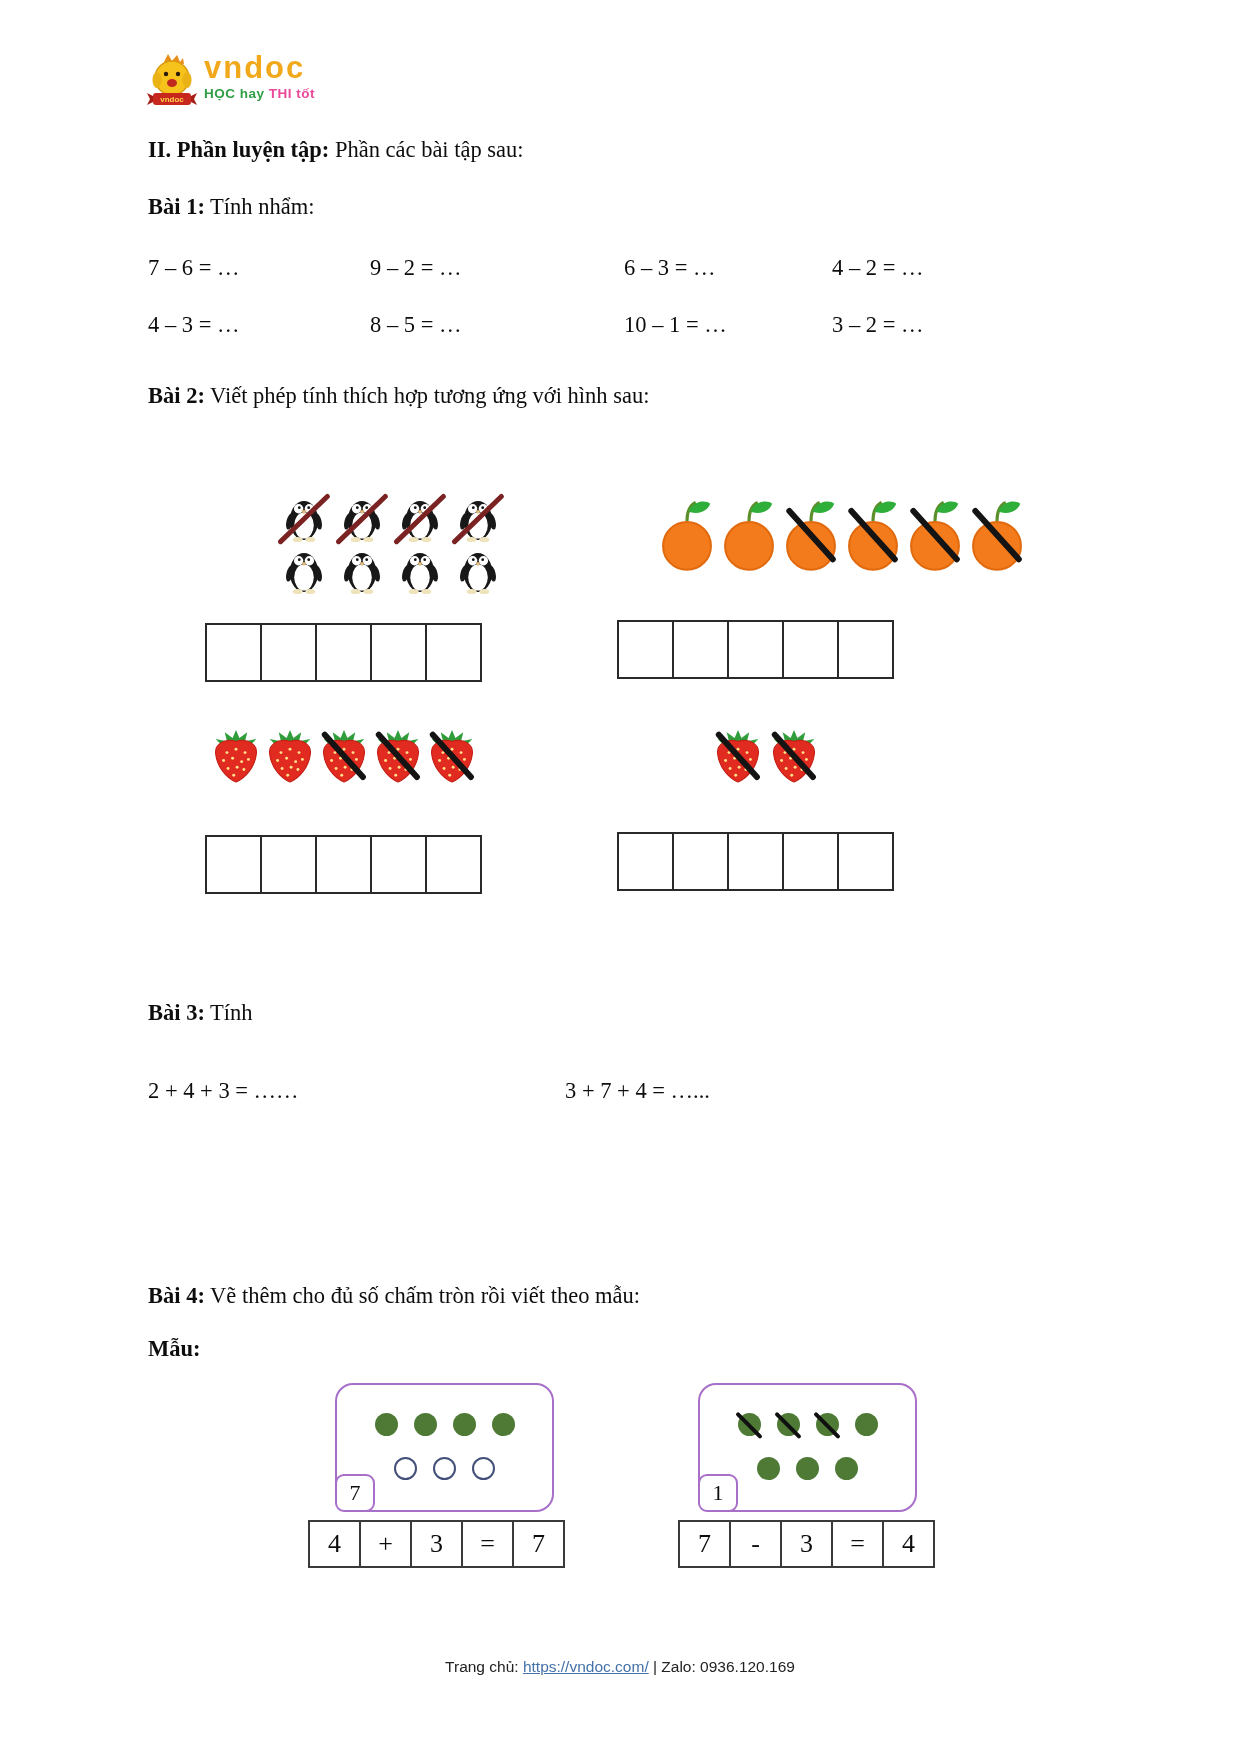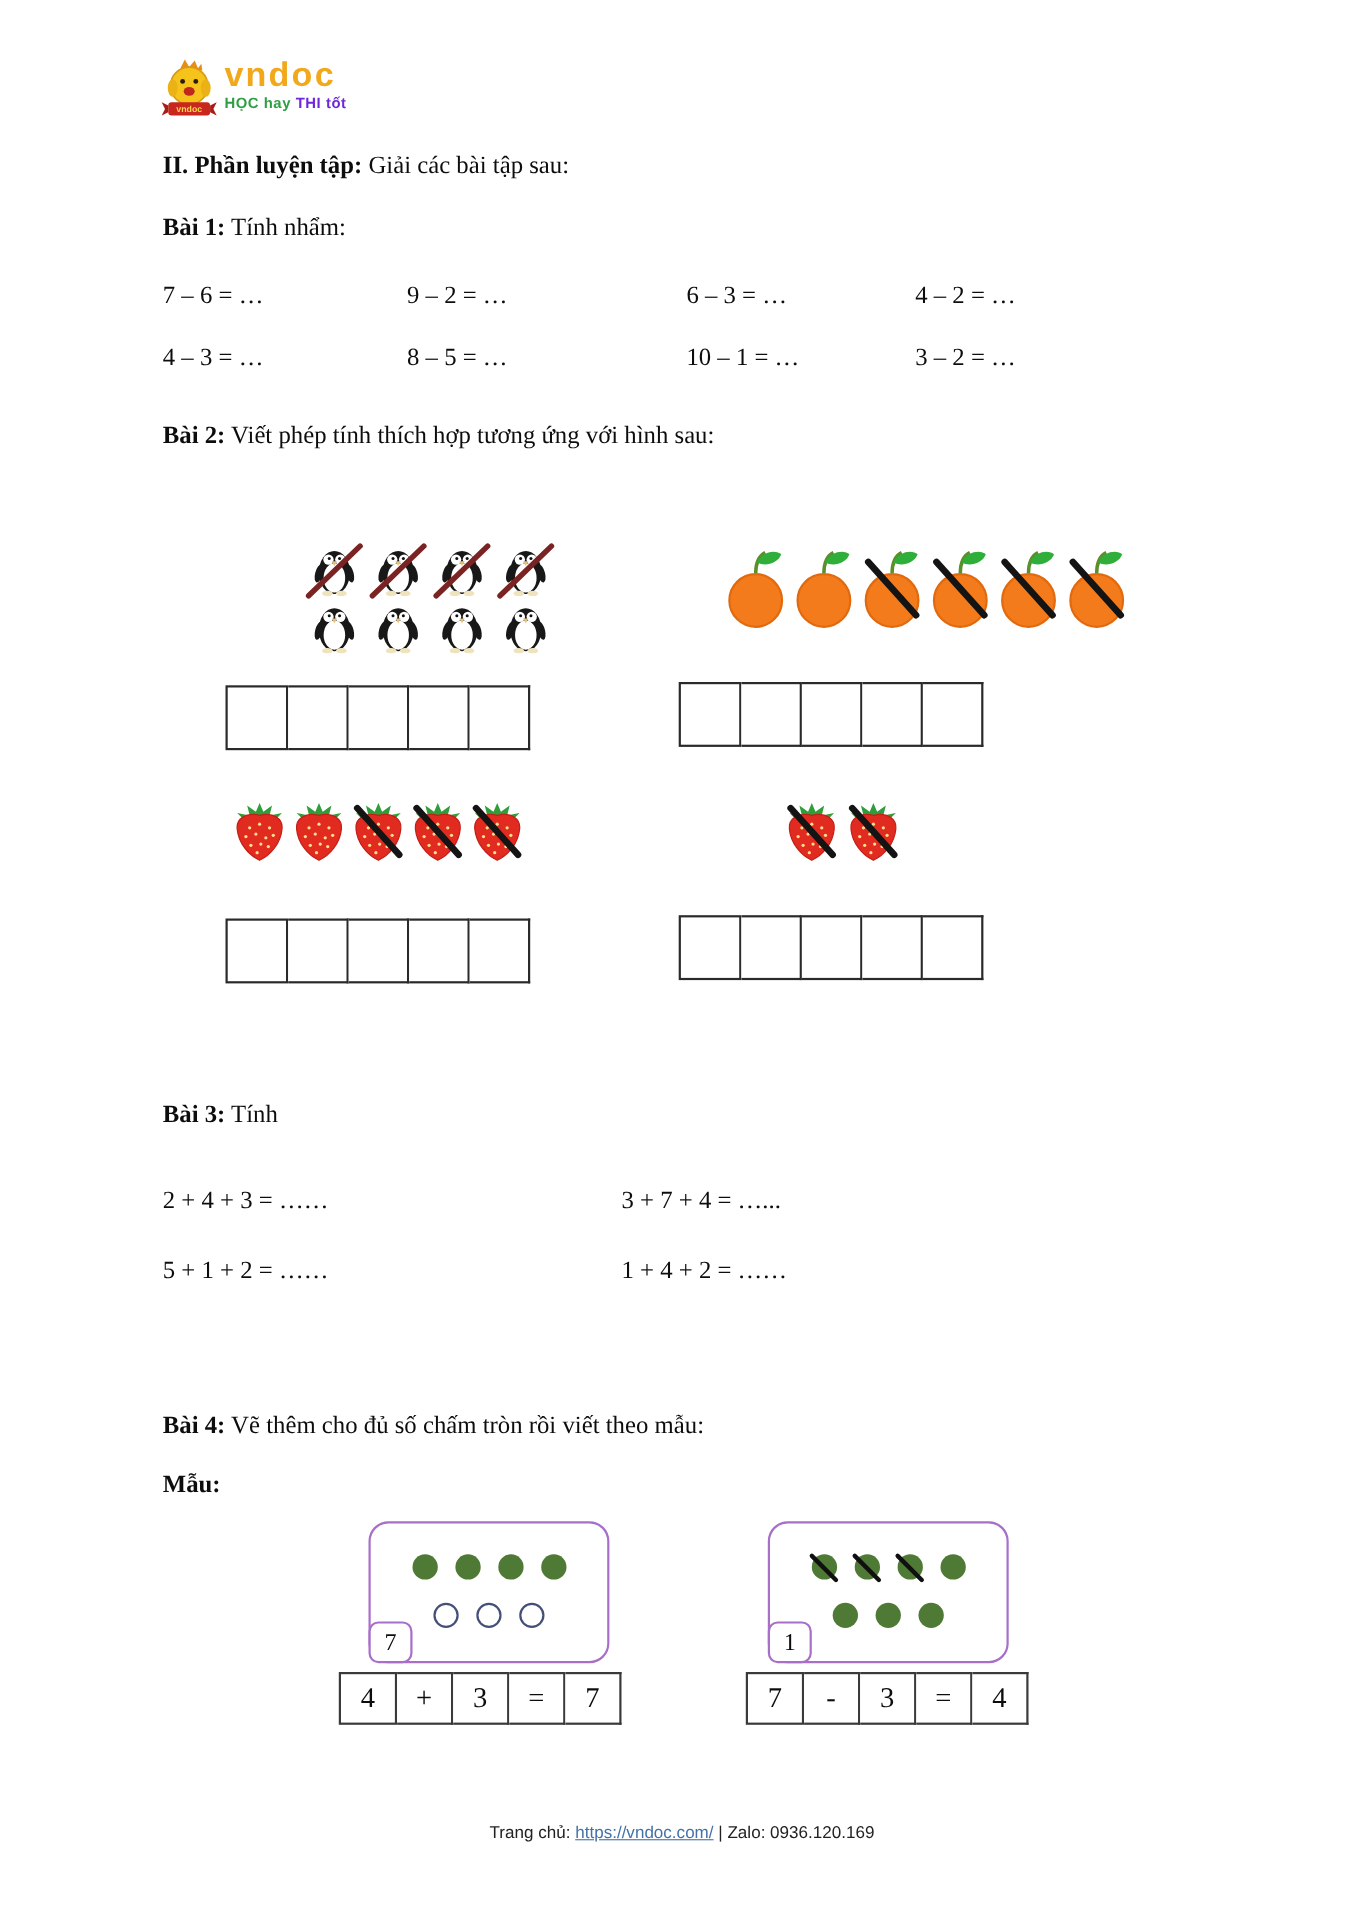--- a/index.html
+++ b/index.html
@@ -5,21 +5,21 @@
   html,body { margin:0; padding:0; background:#fff; }
   .page { position:relative; width:1240px; height:1755px; background:#ffffff;
           font-family:"Liberation Serif", serif; color:#0d0d0d; overflow:hidden; }
 
   
   .logo { position:absolute; left:146px; top:52px; display:flex; align-items:flex-start; gap:6px; }
   .logo-text { display:flex; flex-direction:column; font-family:"Liberation Sans", sans-serif; }
   .brand { font-size:31px; font-weight:bold; color:#f2a81b; letter-spacing:2px; line-height:1; }
   .tagline { font-size:13.5px; font-weight:bold; margin-top:3px; letter-spacing:.5px; }
   .tg-green { color:#2f9e44; }
-  .tg-red { color:#6d28d9; }
+  .tg-red { color:#ec4899; }
 
   
   .tline { position:absolute; font-size:22.5px; }
   .tline b { font-weight:bold; }
 
   .b1row { position:absolute; left:148px; display:flex; font-size:22.5px; }
   .b1row .c1 { width:210px; } .b1row .c2 { width:209px;margin-left:12px; } .b1row .c3 { width:208px;margin-left:45px; }
   .b3row { position:absolute; left:148px; display:flex; font-size:22.5px; }
   .b3row .c1 { width:417px; }
 
@@ -112,21 +112,21 @@
       <polygon points="7,44 1,41 4,47 1,53 7,50" fill="#a81d15"></polygon>
       <polygon points="45,44 51,41 48,47 51,53 45,50" fill="#a81d15"></polygon>
       <text x="26" y="50" text-anchor="middle" font-size="8" font-weight="bold" fill="#ffd34d" font-family="Liberation Sans, sans-serif">vndoc</text>
     </svg>
     <div class="logo-text">
       <div class="brand">vndoc</div>
       <div class="tagline"><span class="tg-green">HỌC hay</span> <span class="tg-red">THI tốt</span></div>
     </div>
   </div>
 
-  <div class="tline" style="left:148px; top:137px;"><b>II. Phần luyện tập:</b><span> Giải các bài tập sau:</span></div>
+  <div class="tline" style="left:148px; top:137px;"><b>II. Phần luyện tập:</b><span> Phần các bài tập sau:</span></div>
 
   <div class="tline" style="left:148px; top:194px;"><b>Bài 1:</b><span> Tính nhẩm:</span></div>
 
   <div class="b1row" style="top:255px;">
     <span class="c1">7 – 6 = …</span>
     <span class="c2">9 – 2 = …</span>
     <span class="c3">6 – 3 = …</span>
     <span class="c4">4 – 2 = …</span>
   </div>
   <div class="b1row" style="top:312px;">
@@ -241,24 +241,20 @@
       <div class="abox"></div>
       <div class="abox"></div>
       <div class="abox"></div>
   </div>
 
   <div class="tline" style="left:148px; top:1000px;"><b>Bài 3:</b><span> Tính</span></div>
 
   <div class="b3row" style="top:1078px;">
     <span class="c1">2 + 4 + 3 = ……</span>
     <span class="c2">3 + 7 + 4 = …...</span>
-  </div>
-  <div class="b3row" style="top:1142px;">
-    <span class="c1">5 + 1 + 2 = ……</span>
-    <span class="c2">1 + 4 + 2 = ……</span>
   </div>
 
   <div class="tline" style="left:148px; top:1283px;"><b>Bài 4:</b><span> Vẽ thêm cho đủ số chấm tròn rồi viết theo mẫu:</span></div>
   <div class="tline" style="left:148px; top:1336px; font-weight:bold;">Mẫu:</div>
 
   <div class="card" style="left:335px; top:1383px;">
     <div class="dotrow" style="top:28px;">
       <div class="dot"></div>
       <div class="dot"></div>
       <div class="dot"></div>

